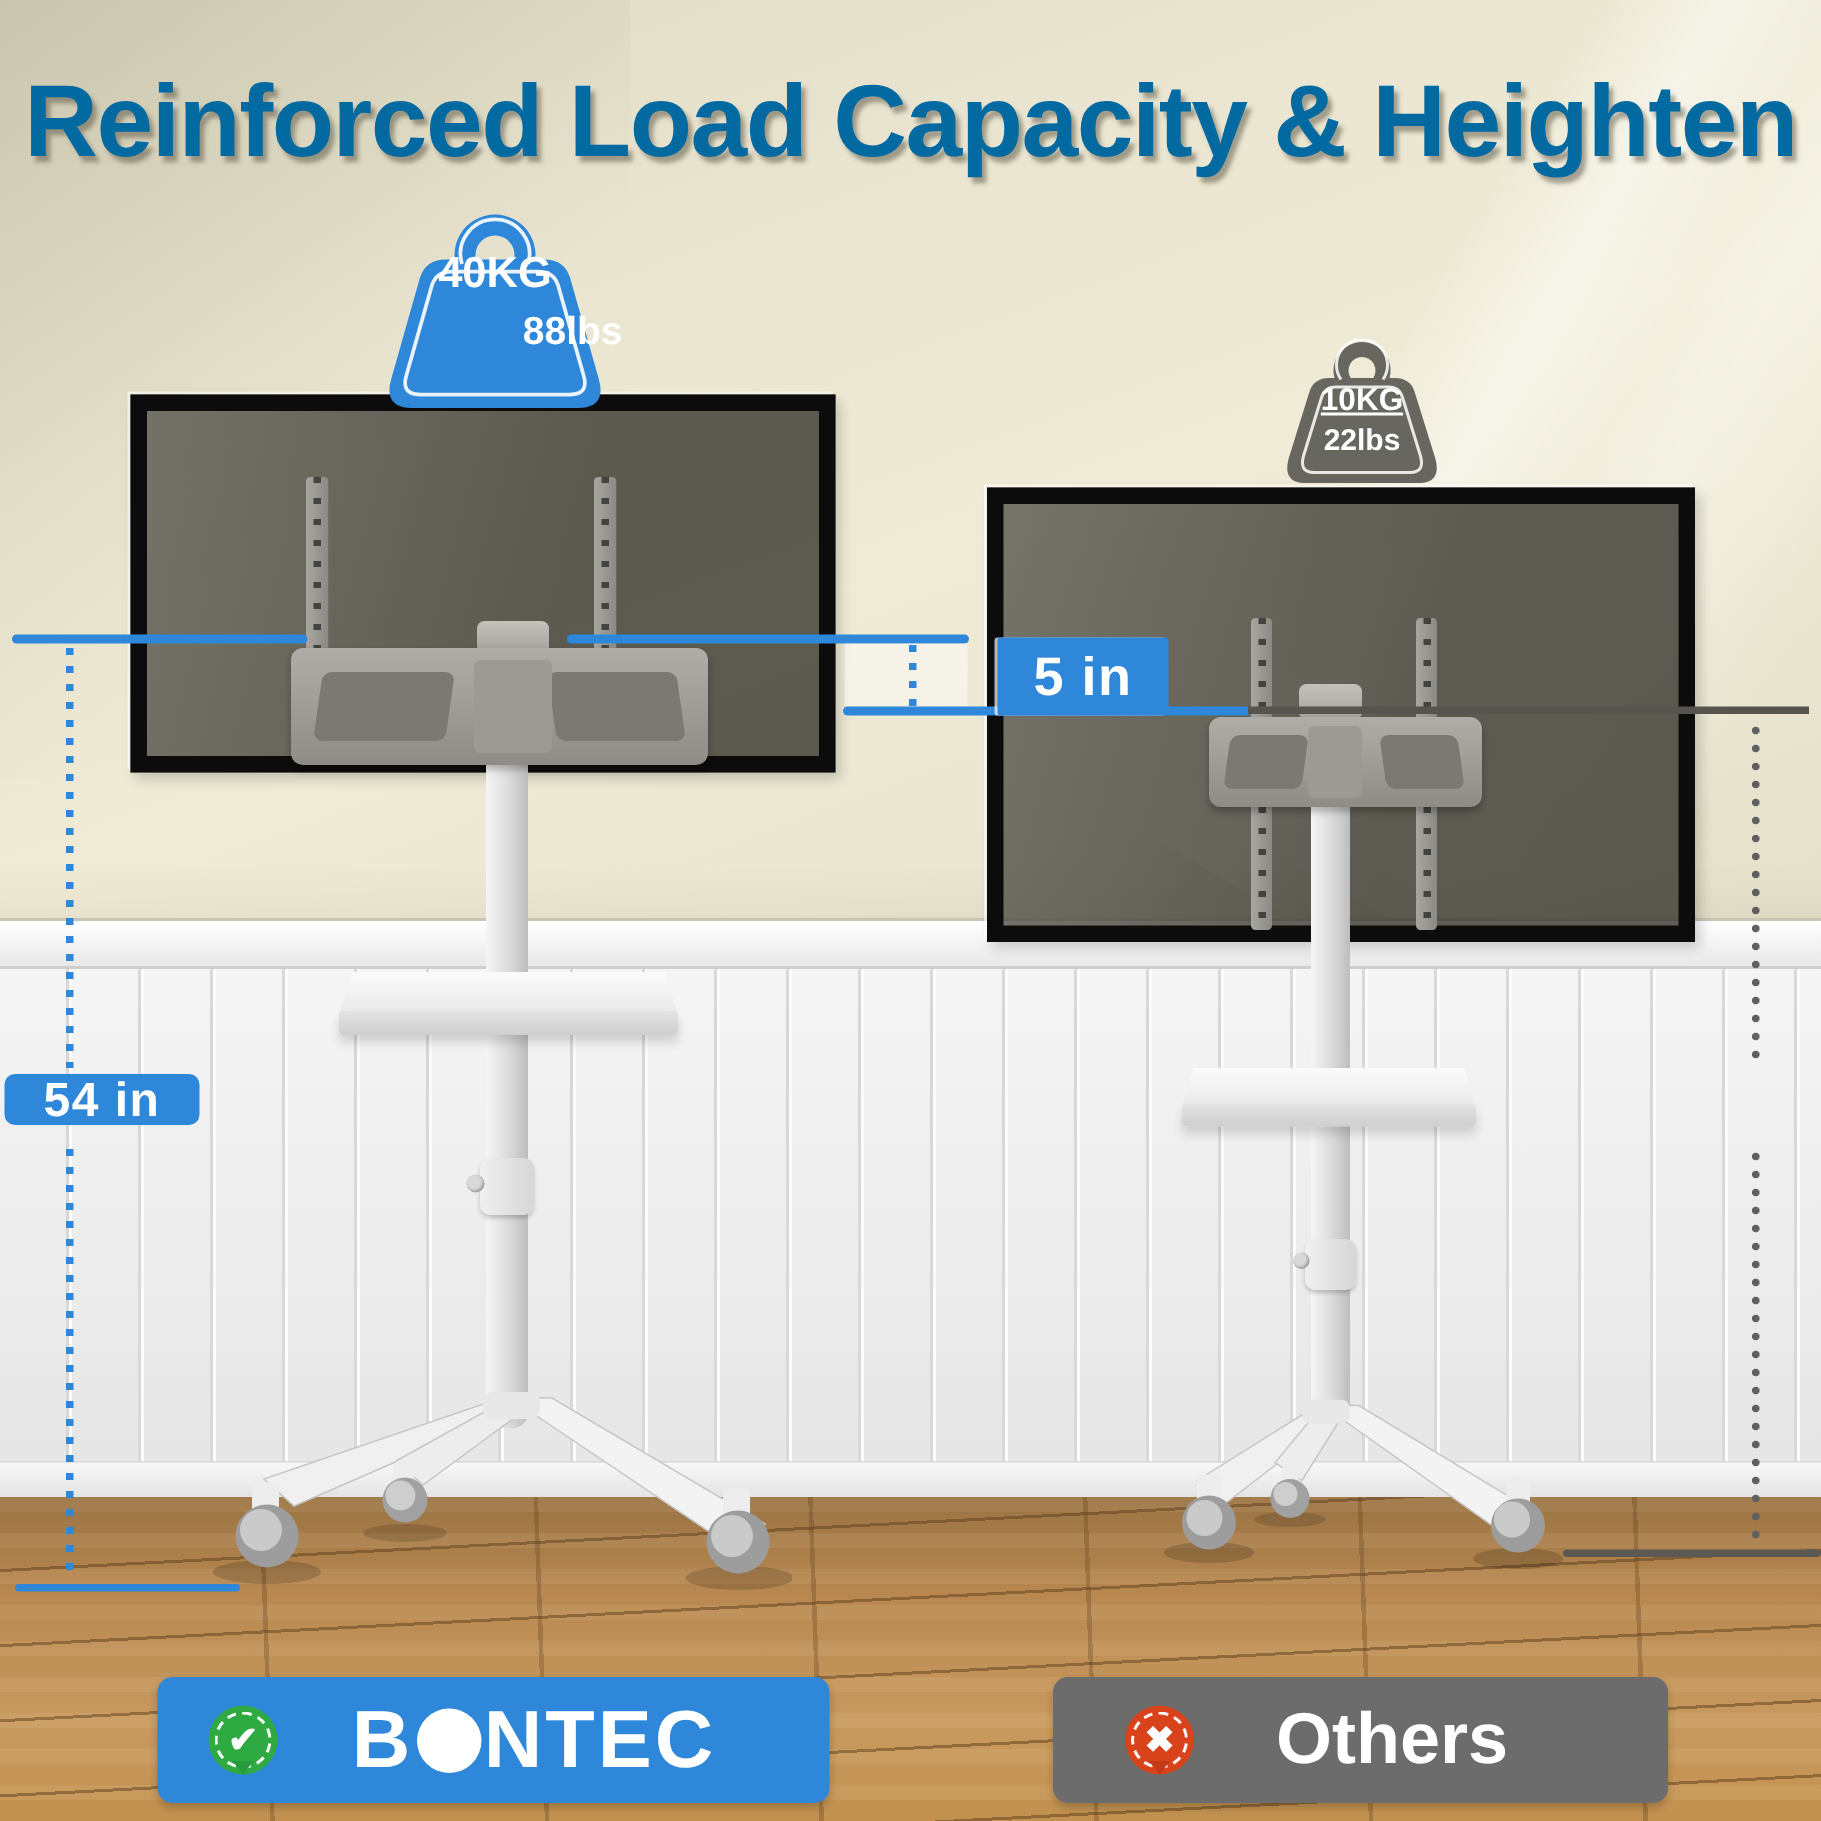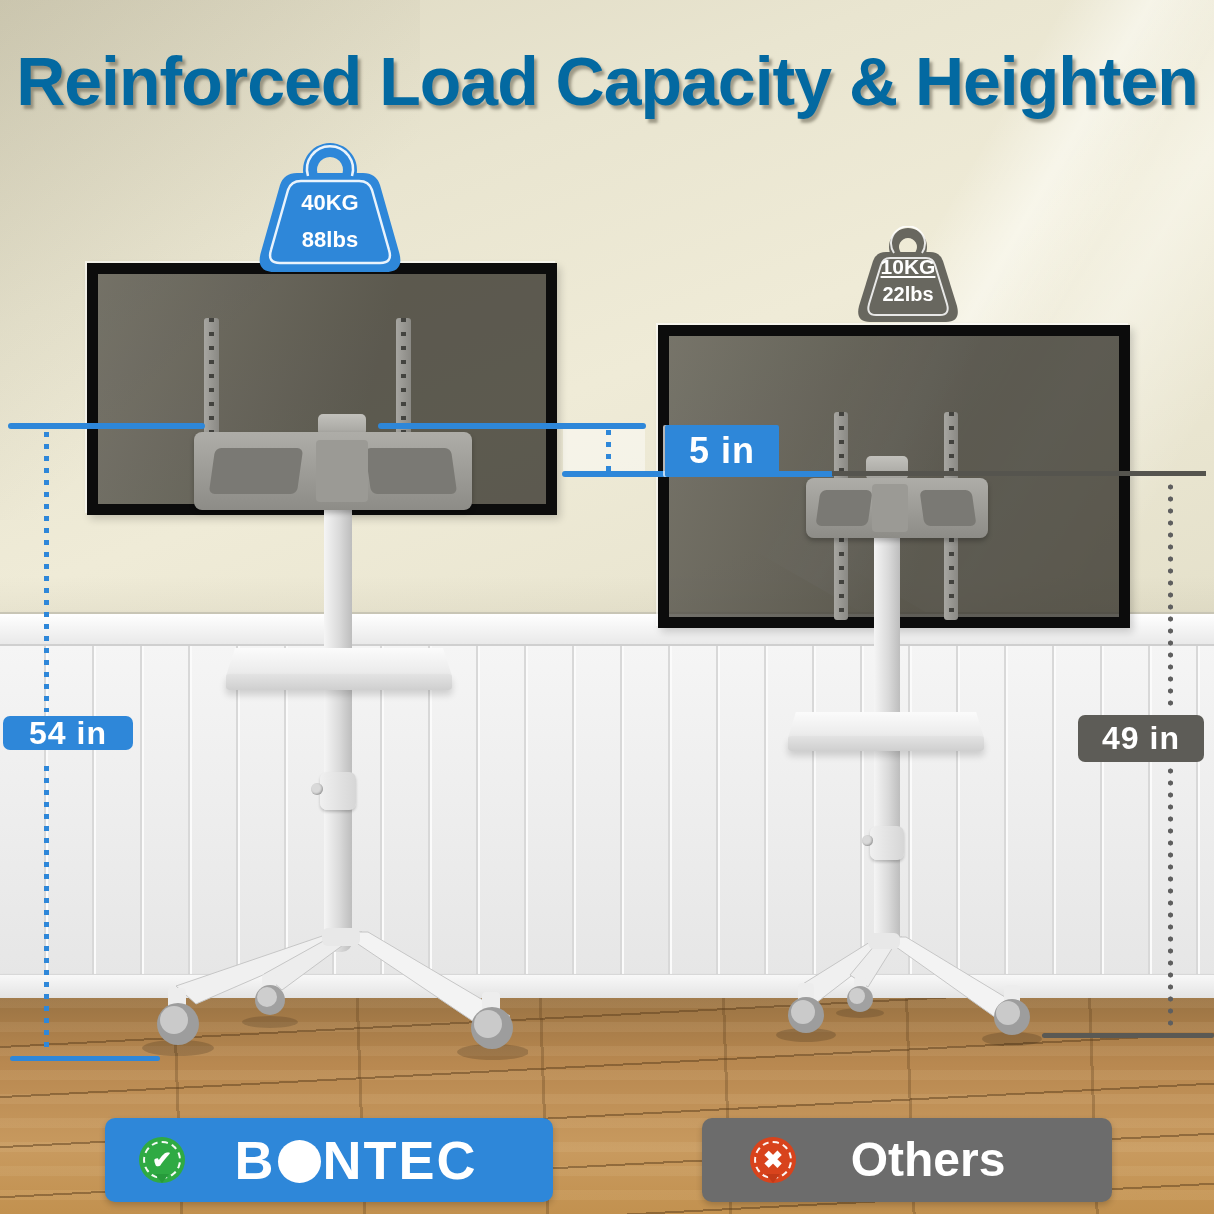--- a/index.html
+++ b/index.html
@@ -78,22 +78,22 @@
   .knob.right{left:862px;top:835px;width:11px;height:11px;}
   .base-svg{position:absolute;}
   .base-svg.left{left:118px;top:928px;}
   .base-svg.right{left:760px;top:933px;}
 
   
   .weight-svg{position:absolute;}
   .weight-svg.left{left:245px;top:140px;}
   .weight-svg.right{left:848px;top:226px;}
   .weight-text{position:absolute;text-align:center;color:#fff;font-weight:800;line-height:1;}
-  .weight-text.lkg{left:245px;top:192px;width:170px;font-size:22px;}
-  .weight-text.llb{left:245px;top:229px;width:170px;font-size:22px;}
+  .weight-text.lkg{left:245px;top:168px;width:170px;font-size:29px;}
+  .weight-text.llb{left:245px;top:207px;width:170px;font-size:26px;text-align:right;}
   .weight-text.rkg{left:848px;top:256px;width:120px;font-size:21px;text-decoration:underline;}
   .weight-text.rlb{left:848px;top:284px;width:120px;font-size:20px;}
 
   
   .hline{position:absolute;height:6px;border-radius:3px;}
   .hline.blue{background:#2e87d9;}
   .hline.gray{background:#55544e;}
   .l-top-a{left:8px;top:423px;width:197px;}
   .l-top-b{left:378px;top:423px;width:268px;}
   .l-bot{left:562px;top:471px;width:272px;}
@@ -245,21 +245,20 @@
   <div class="hline blue l-bot"></div>
   <div class="hline gray r-bracket"></div>
   <div class="mlabel label-5">5 in</div>
 
   <div class="vdots-blue dots-l1"></div>
   <div class="mlabel label-54">54 in</div>
   <div class="vdots-blue dots-l2"></div>
   <div class="hline blue l-floor"></div>
 
   <div class="vdots-gray dots-r1"></div>
-  <div class="mlabel label-49">49 in</div>
   <div class="vdots-gray dots-r2"></div>
   <div class="hline r-floor"></div>
 
   <div class="bar bontec">
     <div class="badge green">
       <span>✔</span>
       <span class="tail"></span>
     </div>
     <div class="logo"><span>B</span><span class="disc"></span><span>NTEC</span></div>
   </div>

